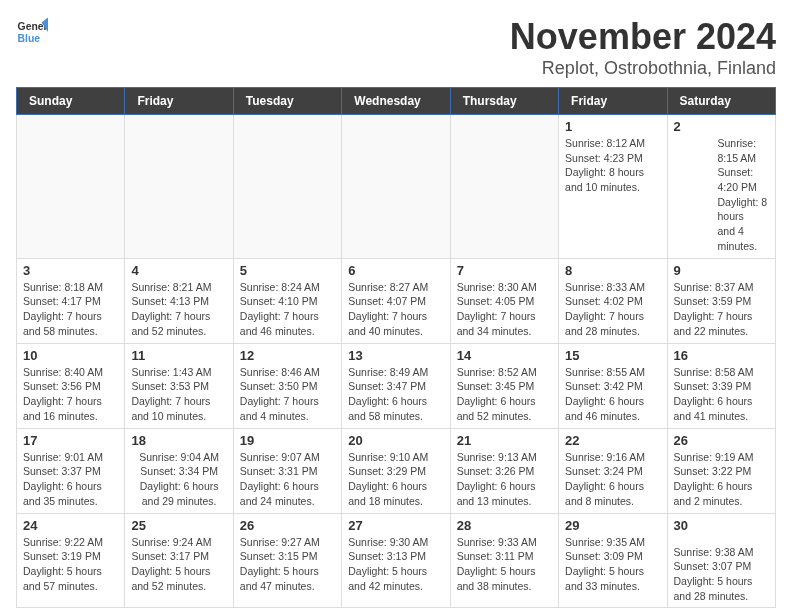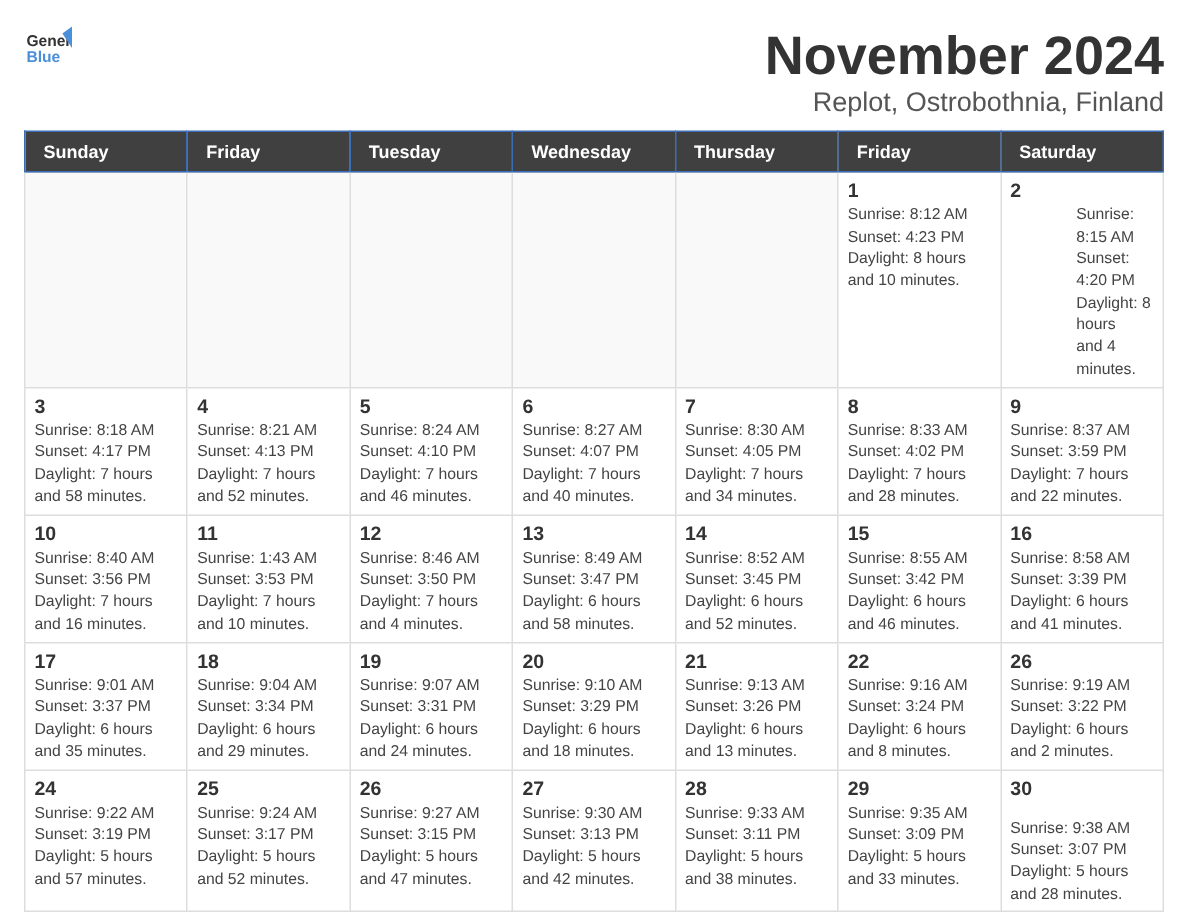--- a/index.html
+++ b/index.html
@@ -233,21 +233,21 @@
       <tr class="week-row">
         <td>
           <span class="day-number">17</span>
           <div class="day-info" style="white-space: pre-line;">Sunrise: 9:01 AM
 Sunset: 3:37 PM
 Daylight: 6 hours
 and 35 minutes.</div>
         </td>
         <td>
           <span class="day-number">18</span>
-          <div class="day-info" style="white-space: pre-line;">Sunrise: 9:04 AM
+          <div class="day-info" style="white-space: pre-line; text-align: center;">Sunrise: 9:04 AM
 Sunset: 3:34 PM
 Daylight: 6 hours
 and 29 minutes.</div>
         </td>
         <td>
           <span class="day-number">19</span>
           <div class="day-info" style="white-space: pre-line;">Sunrise: 9:07 AM
 Sunset: 3:31 PM
 Daylight: 6 hours
 and 24 minutes.</div>

